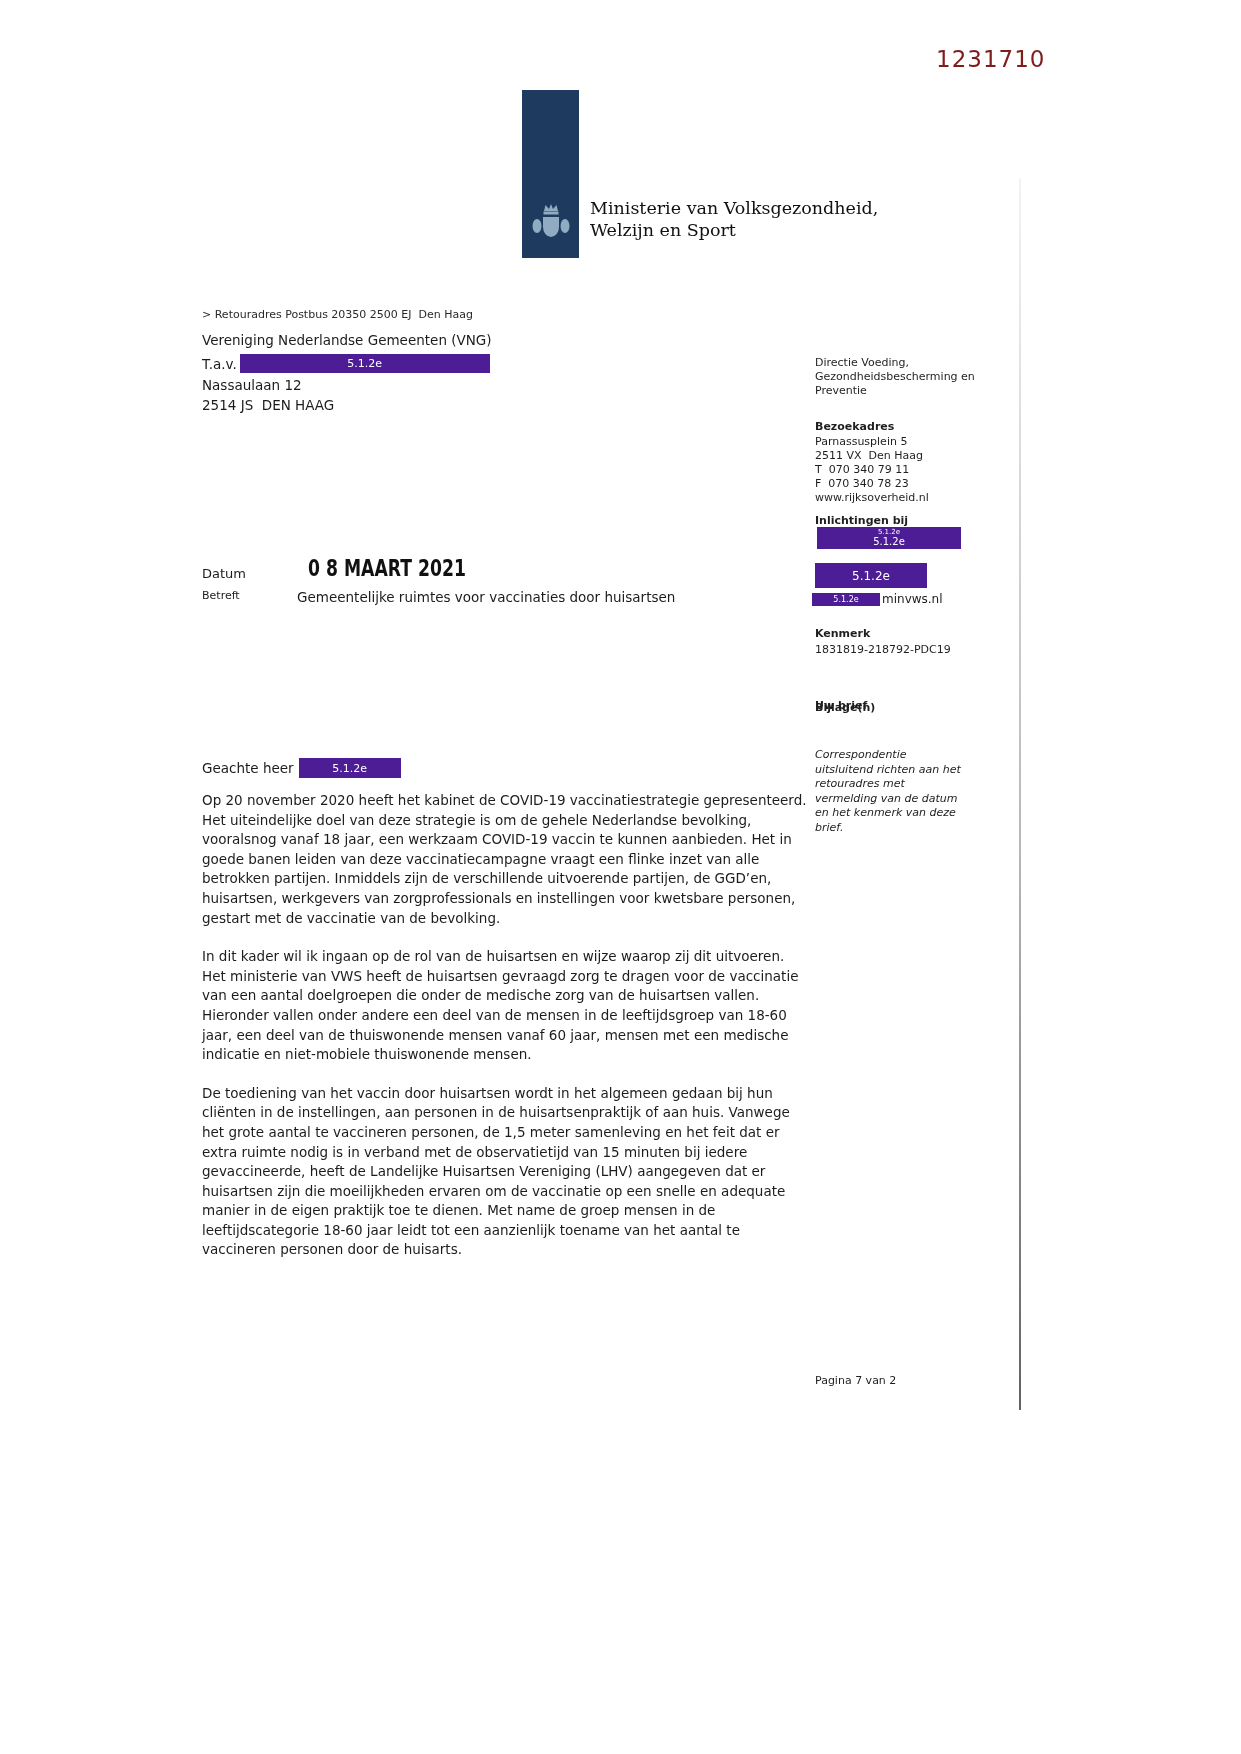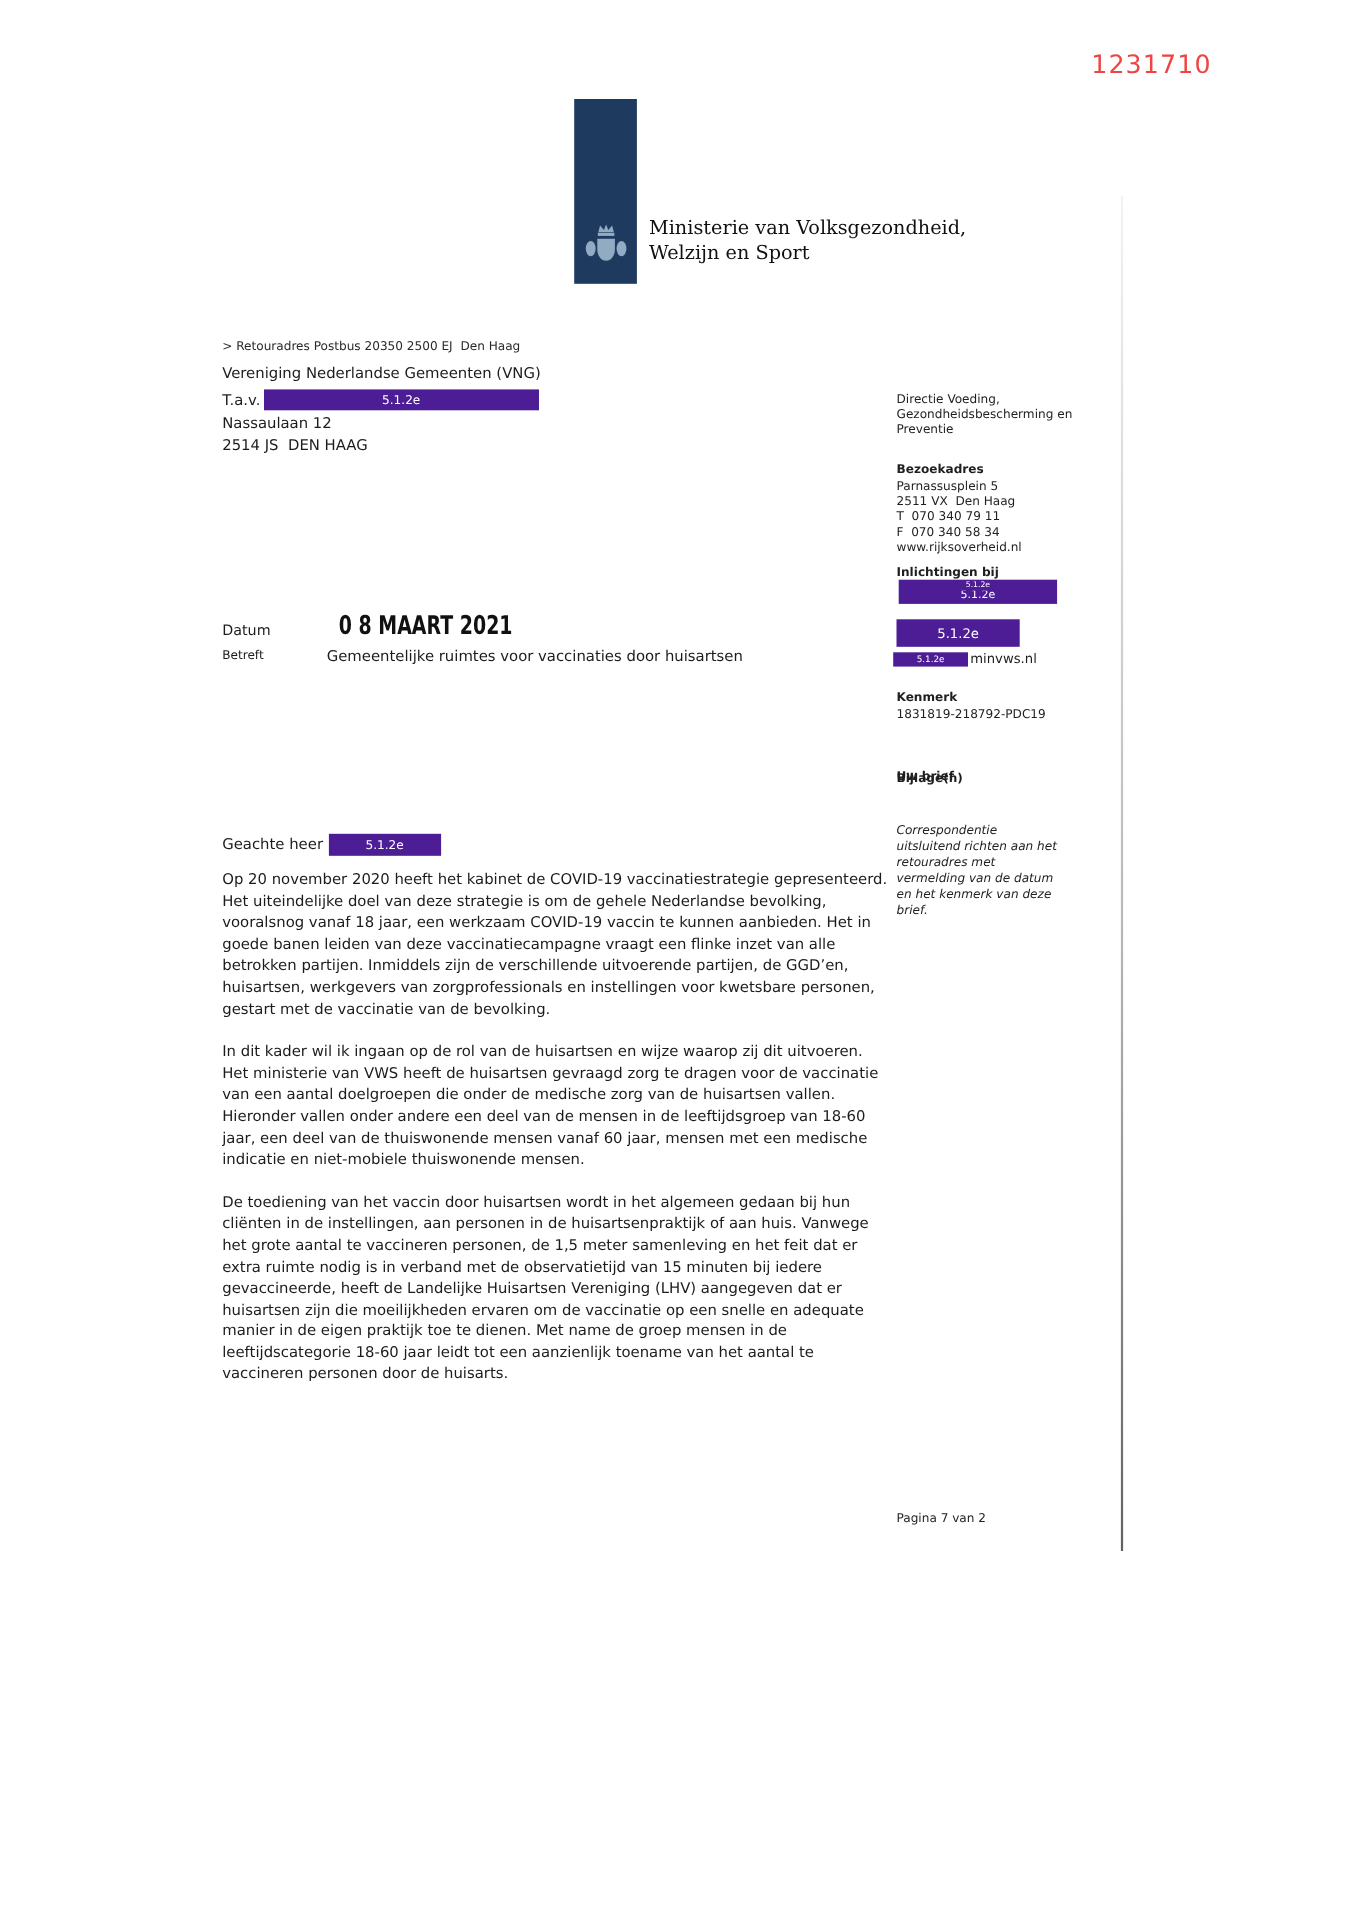--- a/index.html
+++ b/index.html
@@ -4,21 +4,21 @@
 <style>
   html,body{margin:0;padding:0;}
   body{
     width:1241px;height:1754px;background:#ffffff;position:relative;overflow:hidden;
     font-family:"DejaVu Sans","Liberation Sans",sans-serif;color:#1c1c1c;
   }
   .abs{position:absolute;}
   .pre{white-space:pre-wrap;}
 
   
-  #doc-number{left:992px;top:46px;font-size:23px;letter-spacing:1px;color:#ef4444;}
+  #doc-number{left:936px;top:46px;font-size:23px;letter-spacing:1px;color:#7f1d1d;}
   #logo-ribbon{left:522px;top:90px;width:57px;height:168px;background:#1e3a5f;}
   #logo-emblem{position:absolute;left:50%;transform:translateX(-50%);bottom:7px;}
   #ministry-name{left:590px;top:197px;font-family:"DejaVu Serif","Liberation Serif",serif;
     font-size:17.5px;line-height:22px;color:#101010;}
 
   
   #retouradres{left:202px;top:308px;font-size:11px;color:#2a2a2a;}
   #org{left:202px;top:332px;font-size:13.5px;}
   #tav-row{left:202px;top:354px;display:flex;align-items:center;font-size:13.5px;}
   .redact{background:#4c1d95;color:#ffffff;display:inline-flex;align-items:center;justify-content:center;}
@@ -103,21 +103,21 @@
 <div class="abs sb" id="directie">
   <div>Directie Voeding,</div>
   <div>Gezondheidsbescherming en</div>
   <div>Preventie</div>
 </div>
 <div class="abs sb sb-bold" id="bezoekadres-label">Bezoekadres</div>
 <div class="abs sb" id="address-block">
   <div class="pre">Parnassusplein 5</div>
   <div class="pre">2511 VX  Den Haag</div>
   <div class="pre">T  070 340 79 11</div>
-  <div class="pre">F  070 340 58 34</div>
+  <div class="pre">F  070 340 78 23</div>
   <div class="pre">www.rijksoverheid.nl</div>
 </div>
 <div class="abs sb sb-bold" id="inlichtingen-label">Inlichtingen bij</div>
 <div class="abs redact" id="sb-redact1">
   <span class="r1">5.1.2e</span>
   <span class="r2">5.1.2e</span>
 </div>
 <div class="abs redact" id="sb-redact2">5.1.2e</div>
 <div class="abs" id="email-row">
   <span class="redact" id="sb-redact3">5.1.2e</span>

